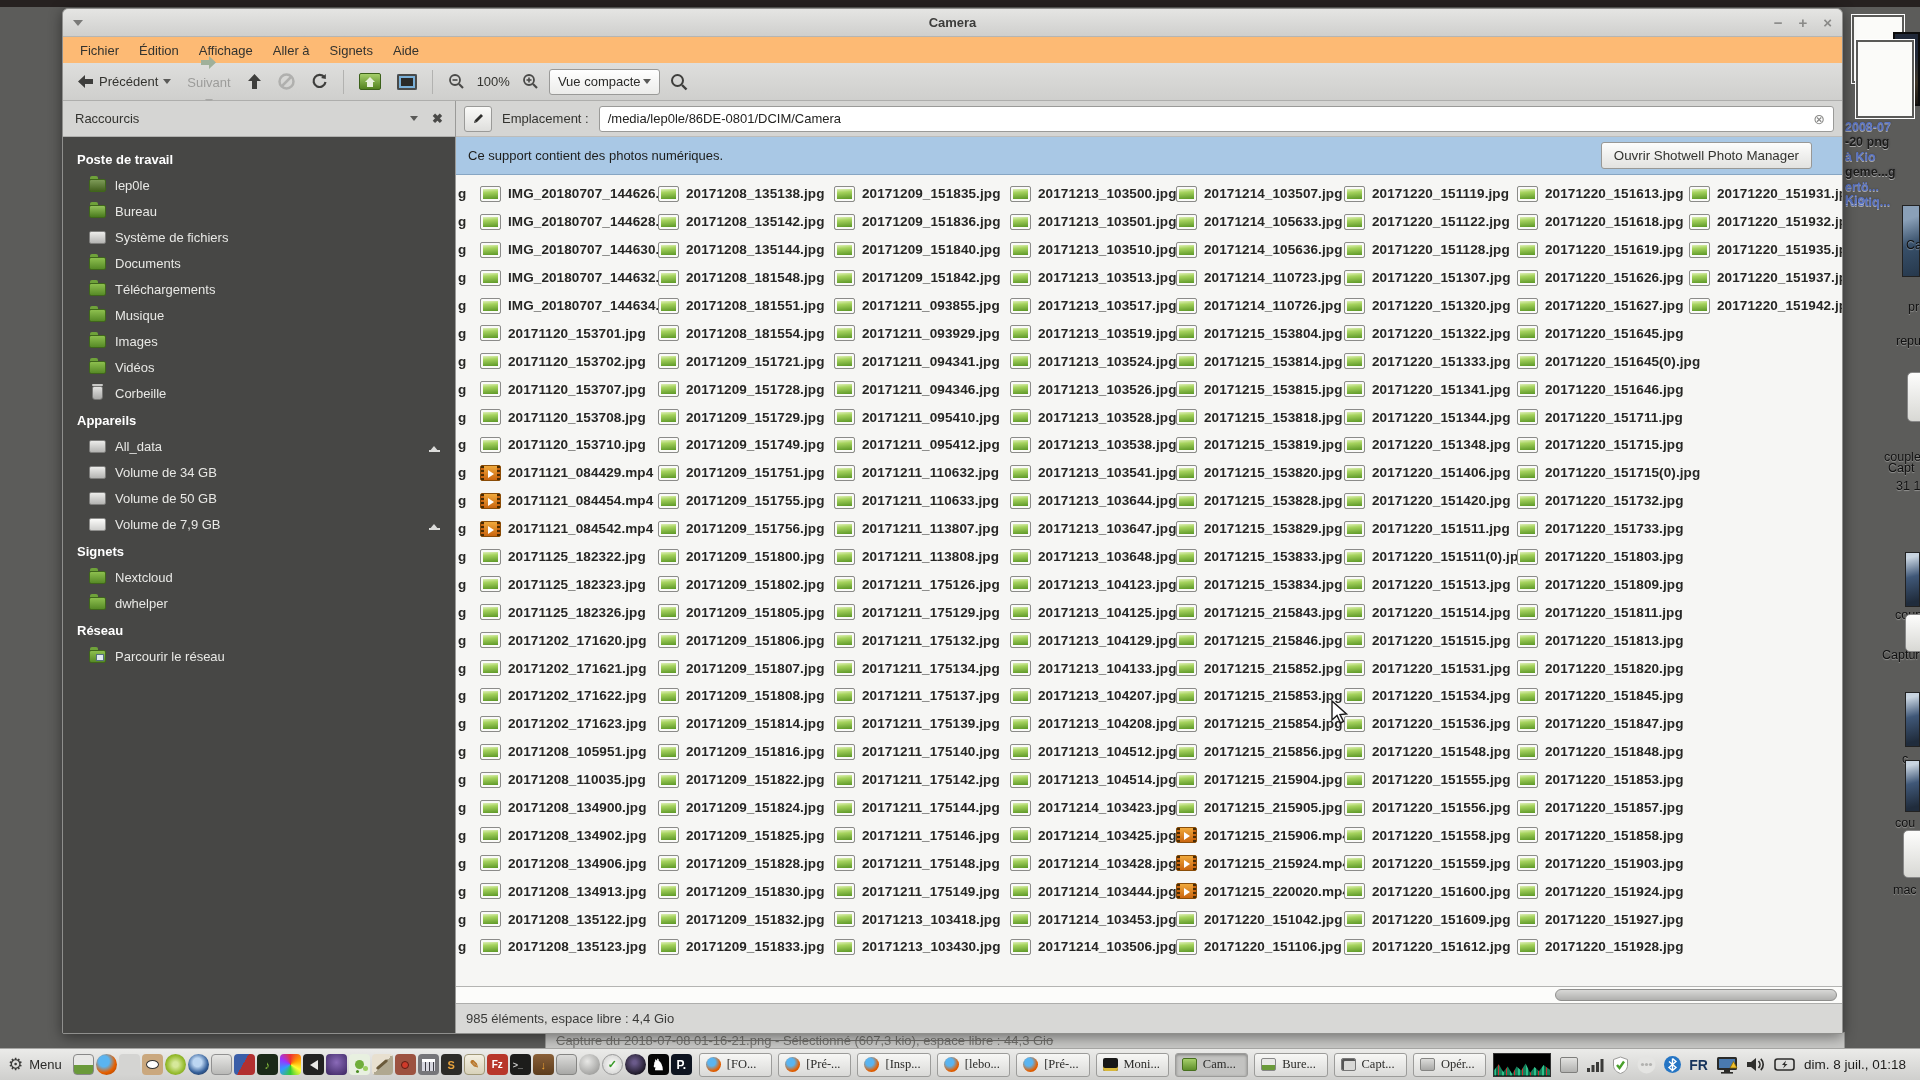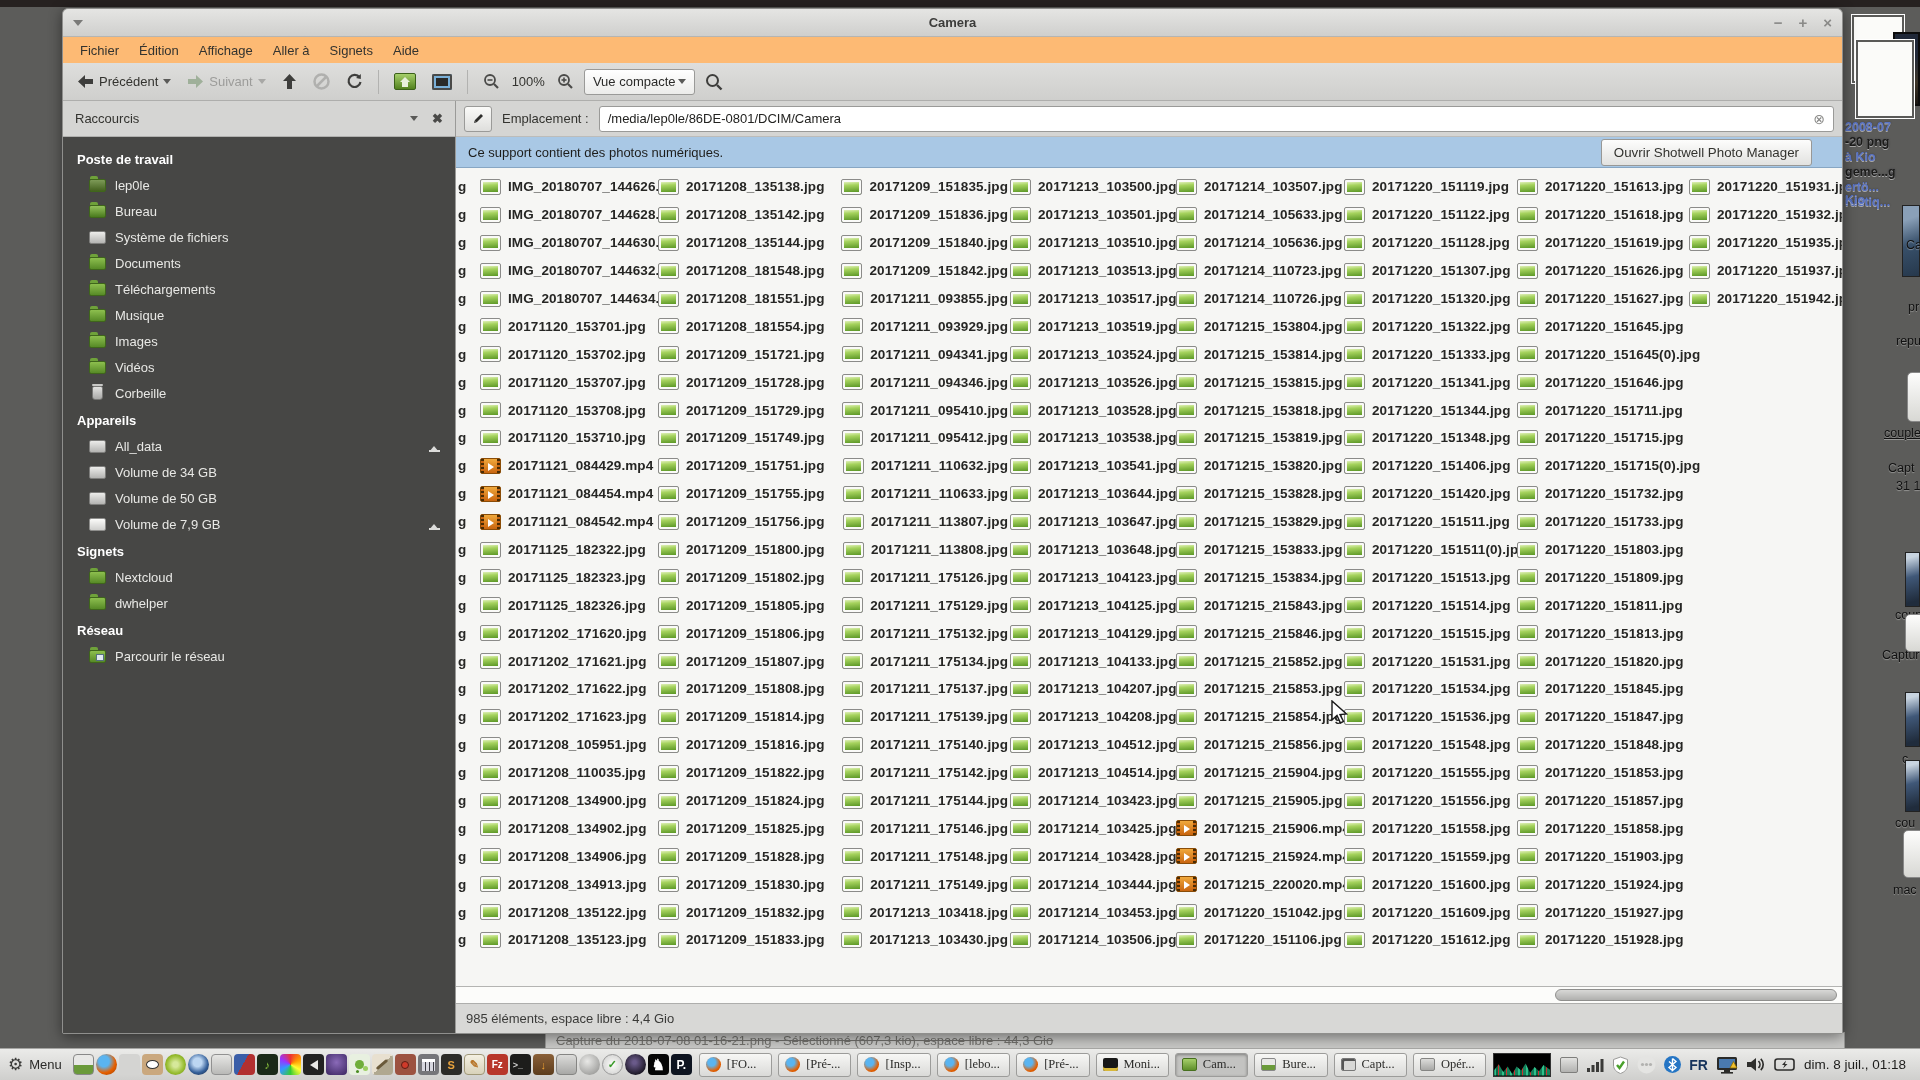--- a/index.html
+++ b/index.html
@@ -17,21 +17,21 @@
   .title { position:absolute; left:0; right:0; text-align:center; font-weight:bold; color:#3c3c3a; }
   .win-buttons { margin-left:auto; display:flex; gap:16px; z-index:2; }
   .win-btn { color:#8a8a88; font-weight:bold; font-size:15px; line-height:14px; cursor:default; }
 
   .menubar { height:26px; background:#fdba74; display:flex; align-items:center; padding:0 8px; gap:2px; }
   .menu-item { padding:3px 9px; color:#33332f; }
 
   .toolbar { height:38px; background:linear-gradient(#dededc,#cfcfcd); border-bottom:1px solid #aeaeac;
              display:flex; align-items:center; padding:0 8px; gap:4px; }
   .tbtn { display:flex; align-items:center; gap:5px; padding:4px 6px; border-radius:3px; color:#33332f; }
-  .tbtn.disabled { color:#9c9c9a; }
+  .tbtn.disabled { color:#9c9c9a;flex-direction:column; }
   .tb-sep { width:1px; height:24px; background:#b2b2b0; margin:0 5px; }
   .combo { background:linear-gradient(#ffffff,#ececea); border:1px solid #9a9a98; border-radius:3px;
            height:26px; display:flex; align-items:center; gap:2px; padding:0 8px; color:#2b2b29; }
   .caret { width:0; height:0; border:4px solid transparent; border-top:5px solid #5a5a58; margin-top:4px; }
   .zoom-label { padding:0 2px; color:#33332f; }
 
   .main-row { flex:1; display:flex; min-height:0; }
 
   
   .left-pane { width:393px; display:flex; flex-direction:column; border-right:1px solid #9a9a98; }
@@ -63,21 +63,21 @@
   
   .right-pane { flex:1; display:flex; flex-direction:column; min-width:0; }
   .loc-row { height:36px; background:#d5d5d3; border-bottom:1px solid #bcbcba; display:flex; align-items:center; padding:0 8px; gap:10px; }
   .edit-btn { width:28px; height:26px; background:linear-gradient(#fbfbf9,#dededc); border:1px solid #9a9a98; border-radius:3px;
               display:flex; align-items:center; justify-content:center; }
   .loc-label { color:#33332f; }
   .loc-entry { flex:1; height:26px; background:#ffffff; border:1px solid #9a9a98; border-radius:3px;
                display:flex; align-items:center; padding:0 8px; color:#222220; }
   .loc-entry .clear { margin-left:auto; color:#8a8a88; font-size:14px; }
 
-  .infobar { height:31px; background:#a9c8e5; border-bottom:1px solid #87a6c3; display:flex; align-items:center; padding:0 12px; }
+  .infobar { height:38px; background:#a9c8e5; border-bottom:1px solid #87a6c3; display:flex; align-items:center; padding:0 12px; }
   .infobar .msg { color:#1d1d1b; }
   .shotwell-btn { margin-left:auto; margin-right:18px; background:linear-gradient(#fdfdfc,#e2e2e0); border:1px solid #989896;
                   border-radius:3px; padding:5px 12px; color:#33332f; }
 
   .file-area { flex:1; background:#f6f6f4; position:relative; overflow:hidden; display:flex; padding-top:5px; }
   .fcol { display:flex; flex-direction:column; flex:none; }
   .fcol-clip { width:22px; }
   .frow { height:27.9px; display:flex; align-items:center; gap:7px; padding-left:2px; }
   .fname { font-weight:600; font-size:13.5px; color:#262624; letter-spacing:.1px; white-space:nowrap; }
   .fi { width:21px; height:16px; border-radius:2px; flex:none; }
@@ -202,21 +202,21 @@
     <div class="dk">geme...g</div>
     <div>ertö...</div>
     <div>rustiq...</div>
   </div>
   <div class="desk jumble" style="left:1845px; top:193px;">Kio</div>
   <div class="desk photo-thumb" style="left:1902px; top:205px; width:18px; height:72px;"></div>
   <div class="desk desk-label" style="left:1906px; top:238px;">Ca</div>
   <div class="desk desk-label" style="left:1908px; top:300px;">pr</div>
   <div class="desk desk-label" style="left:1896px; top:334px;">repu</div>
   <div class="desk white-thumb" style="left:1907px; top:372px; width:45px; height:50px;"></div>
-  <div class="desk desk-label" style="left:1884px; top:426px;text-decoration:underline;">couple</div>
+  <div class="desk desk-label" style="left:1884px; top:450px;">couple</div>
   <div class="desk desk-label" style="left:1888px; top:461px;">Capt</div>
   <div class="desk desk-label" style="left:1896px; top:479px;">31 1</div>
   <div class="desk photo-people" style="left:1905px; top:552px; width:15px; height:55px;"></div>
   <div class="desk desk-label" style="left:1895px; top:608px;">coup</div>
   <div class="desk white-thumb" style="left:1905px; top:614px; width:40px; height:38px;"></div>
   <div class="desk desk-label" style="left:1882px; top:648px;">Captur</div>
   <div class="desk desk-label" style="left:1944px; top:666px;">31 14</div>
   <div class="desk photo-people" style="left:1905px; top:692px; width:15px; height:55px;"></div>
   <div class="desk desk-label" style="left:1902px; top:752px;">c</div>
   <div class="desk photo-people" style="left:1905px; top:760px; width:15px; height:52px;"></div>
@@ -746,21 +746,21 @@
             </div>
             <div class="frow">
               <span class="fi fi-photo"></span>
               <span class="fname">20171209_151832.jpg</span>
             </div>
             <div class="frow">
               <span class="fi fi-photo"></span>
               <span class="fname">20171209_151833.jpg</span>
             </div>
           </div>
-          <div class="fcol" style="width: 176px; align-items: flex-end;">
+          <div class="fcol" style="width: 176px;">
             <div class="frow">
               <span class="fi fi-photo"></span>
               <span class="fname">20171209_151835.jpg</span>
             </div>
             <div class="frow">
               <span class="fi fi-photo"></span>
               <span class="fname">20171209_151836.jpg</span>
             </div>
             <div class="frow">
               <span class="fi fi-photo"></span>

